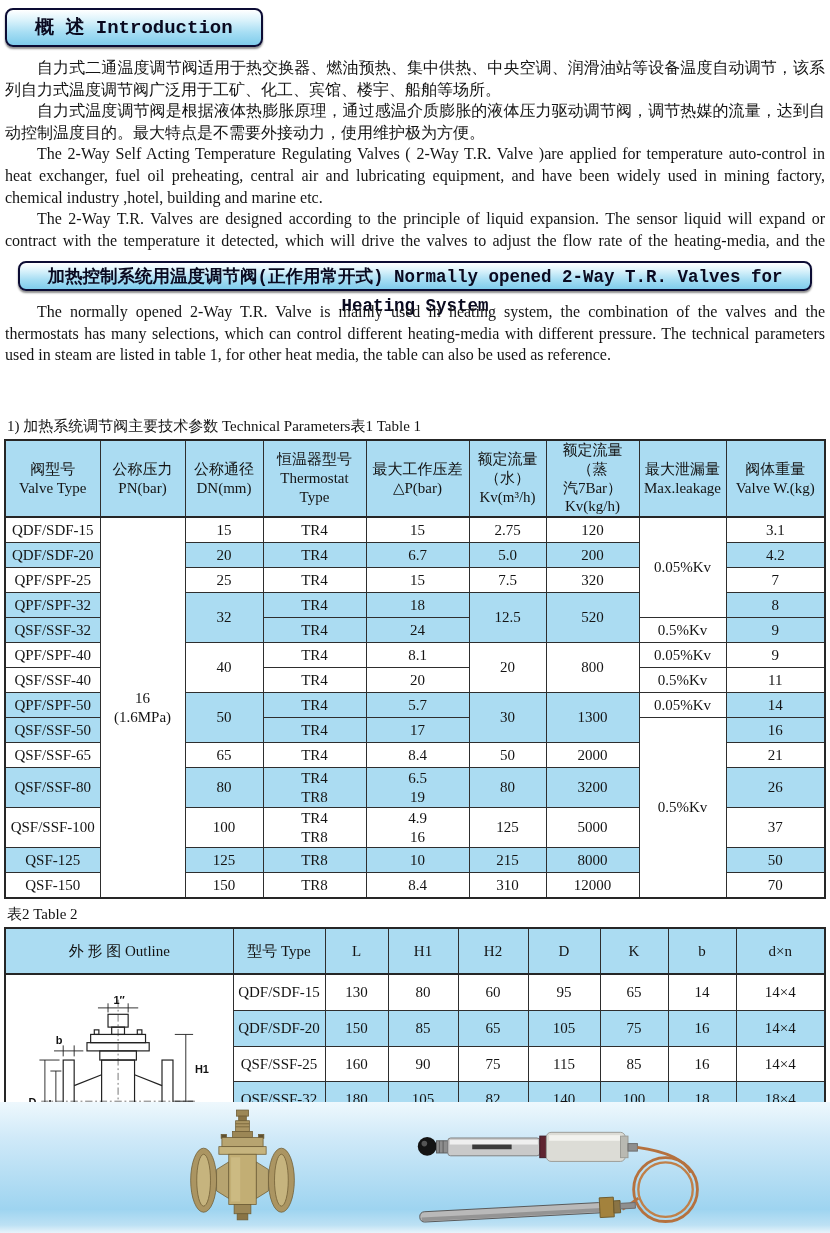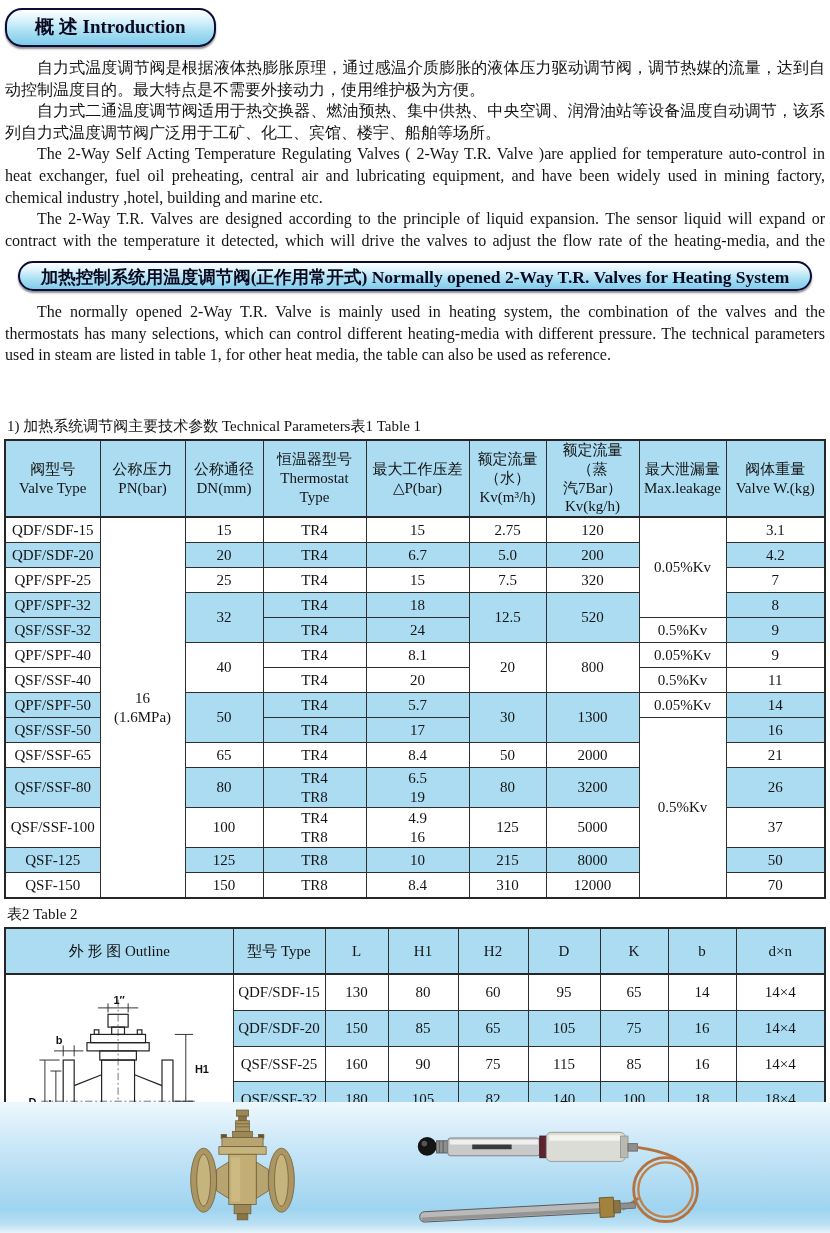--- a/index.html
+++ b/index.html
@@ -7,23 +7,23 @@
     width:830px;height:1233px;position:relative;overflow:hidden;
     background:#ffffff;
     font-family:"Liberation Serif","DejaVu Serif",serif;
     color:#141414;
   }
   .page{position:absolute;inset:0;padding-top:8px;box-sizing:border-box;}
 
   
   .pill{
     box-sizing:border-box;
-    border:2px solid #0c0c34;border-radius:17px;
+    border:2px solid #0c0c34;border-radius:8px;
     background:linear-gradient(180deg,#ffffff 0%,#d9f2fb 30%,#a5ddf3 65%,#7fccec 100%);
-    font-family:Liberation Serif, serif;
+    font-family:Liberation Mono, monospace;
     font-weight:bold;color:#0a0a20;
     box-shadow:0 2px 2px rgba(0,0,0,.45);
   }
   .intro-pill{display:inline-block;margin-left:5px;padding:4px 28px 5px;font-size:19px;}
   .banner-pill{display:block;margin:8px 18px 0;height:30px;line-height:29px;text-align:center;font-size:17.5px;}
 
   .textblock{margin:10px 5px 0;font-size:16px;line-height:21.6px;text-align:justify;overflow:hidden;}
   .intro-text{height:196px;}
   .section-text{height:110px;}
   .textblock p{margin:0;text-indent:2em;}
@@ -57,22 +57,22 @@
 </head>
 <body>
 
 <div class="page">
 
   <div class="pill intro-pill">
     <span>概  述 Introduction</span>
   </div>
 
   <div class="textblock intro-text">
+    <p>自力式二通温度调节阀适用于热交换器、燃油预热、集中供热、中央空调、润滑油站等设备温度自动调节，该系列自力式温度调节阀广泛用于工矿、化工、宾馆、楼宇、船舶等场所。</p>
     <p>自力式温度调节阀是根据液体热膨胀原理，通过感温介质膨胀的液体压力驱动调节阀，调节热媒的流量，达到自动控制温度目的。最大特点是不需要外接动力，使用维护极为方便。</p>
-    <p>自力式二通温度调节阀适用于热交换器、燃油预热、集中供热、中央空调、润滑油站等设备温度自动调节，该系列自力式温度调节阀广泛用于工矿、化工、宾馆、楼宇、船舶等场所。</p>
     <p>The 2-Way Self Acting Temperature Regulating Valves ( 2-Way T.R. Valve )are applied for temperature auto-control in heat exchanger, fuel oil preheating, central air and lubricating equipment,  and have been widely used in mining factory, chemical industry ,hotel, building and marine etc.</p>
     <p>The 2-Way T.R. Valves are designed according to the principle of liquid expansion. The sensor liquid will expand or contract with the temperature it detected, which will drive the valves to adjust the flow rate of the heating-media, and the temperature therefore is auto-controlled. Easily maintenance and without any extra power.</p>
   </div>
 
   <div class="pill banner-pill">
     <span>加热控制系统用温度调节阀(正作用常开式) Normally opened 2-Way T.R. Valves for Heating System</span>
   </div>
 
   <div class="textblock section-text">
     <p>The normally opened 2-Way T.R. Valve is mainly used in heating system, the combination of the valves and the thermostats has many selections, which can control different heating-media with different pressure. The technical parameters used in steam are listed in table 1, for other heat media, the table can also be used as reference.</p>

